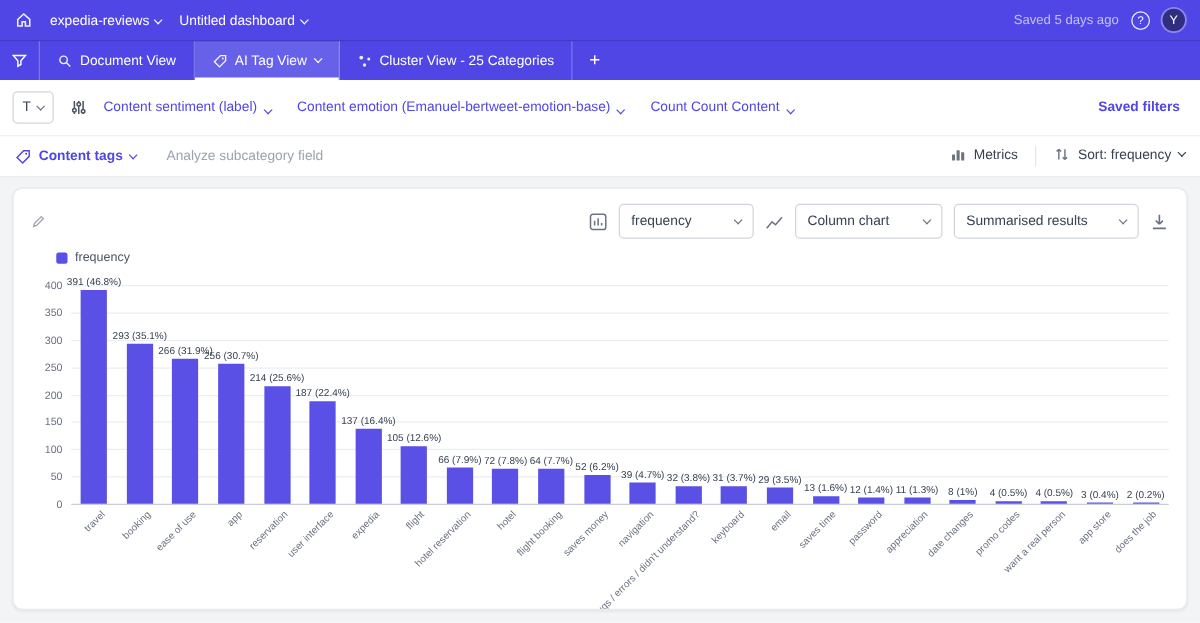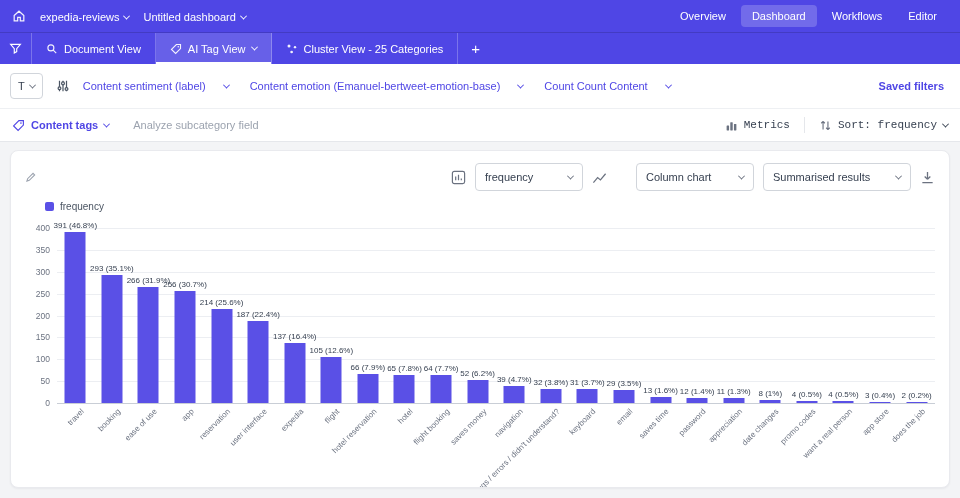--- a/index.html
+++ b/index.html
@@ -28,45 +28,45 @@
   .vtab.active { background:rgba(255,255,255,.14); box-shadow:inset 0 -2px 0 #fff; }
   .vtab.plus { font-size:15px; padding:0 13px; border-right:none; }
   .ticon { display:inline-flex; opacity:.92; }
 
   
   .filterbar { height:44px; flex:none; background:#fff; display:flex; align-items:center; gap:13px; padding:0 16px 0 10px; font-size:11px; }
   .tbox { height:26px; border:1px solid #d1d5db; border-radius:4px; background:#fff; display:inline-flex; align-items:center; gap:5px; padding:0 7px; font:inherit; font-size:11px; color:#374151; cursor:pointer; }
   .search { width:168px; height:26px; border:1px solid #d1d5db; border-radius:4px; padding:0 8px; font:inherit; font-size:11px; color:#111827; outline:none; }
   .search::placeholder { color:#9ca3af; }
   .slicon { color:#4b5563; display:inline-flex; cursor:pointer; }
-  .fdd { color:#4f46e5; display:inline-flex; align-items:center; gap:18px; cursor:pointer; white-space:nowrap; }
+  .fdd { color:#4f46e5; display:inline-flex; align-items:flex-end; gap:6px; cursor:pointer; white-space:nowrap; }
   .fdd + .fdd { margin-left:8px; }
   .savedf { margin-left:auto; color:#4f46e5; font-weight:700; cursor:pointer; white-space:nowrap; }
 
   
   .subbar { height:34px; flex:none; background:#fff; border-top:1px solid #eef0f3; border-bottom:1px solid #e5e7eb; display:flex; align-items:center; padding:0 12px; font-size:11px; }
   .ctags { color:#4f46e5; font-weight:600; display:inline-flex; align-items:center; gap:6px; margin-left:6px; cursor:pointer; }
   .tagicon { color:#4f46e5; display:inline-flex; }
   .analyze { color:#9ca3af; margin-left:24px; cursor:pointer; }
-  .sb-right { margin-left:auto; display:flex; align-items:center; color:#374151;font-family:Liberation Mono, monospace; }
+  .sb-right { margin-left:auto; display:flex; align-items:flex-start; color:#374151; }
   .metrics { display:inline-flex; align-items:center; gap:6px; cursor:pointer; }
   .vdiv { width:1px; height:16px; background:#e5e7eb; margin:0 14px; }
   .sort { display:inline-flex; align-items:center; gap:6px; cursor:pointer; }
 
   
   .main { flex:1; min-height:0; display:flex; flex-direction:column; padding:8px 10px 10px; }
   .card { flex:1; min-height:0; background:#fff; border:1px solid #e9eaee; border-radius:8px; box-shadow:0 1px 2px rgba(16,24,40,.05); padding:12px 14px; overflow:hidden; display:flex; flex-direction:column; }
   .card-head { display:flex; align-items:center; gap:8px; flex:none; }
   .card-head h2 { font-size:14.5px; color:#111827; font-weight:700; }
   .edit { color:#9ca3af; display:inline-flex; cursor:pointer; }
   .controls { margin-left:auto; display:flex; align-items:center; gap:9px; }
   .cicon { color:#6b7280; display:inline-flex; cursor:default; }
   .cicon.dl { cursor:pointer; }
   .sel { height:28px; border:1px solid #d1d5db; border-radius:4px; background:#fff; display:inline-flex; align-items:center; justify-content:space-between; gap:10px; padding:0 9px; font:inherit; font-size:11px; color:#374151; cursor:pointer; white-space:nowrap; }
-  .sel.w1 { min-width:108px; } .sel.w2 { min-width:118px;margin-left:20px; } .sel.w3 { min-width:148px; }
+  .sel.w1 { min-width:108px; } .sel.w2 { min-width:118px; } .sel.w3 { min-width:148px; }
   .sel .chev { color:#6b7280; }
 
   .legend { flex:none; margin:10px 0 0 20px; display:flex; align-items:center; gap:6px; font-size:10px; color:#4b5563; }
   .lg-sw { width:9px; height:9px; border-radius:2px; background:#5a50e6; }
 
   .chart { flex:1; min-height:0; display:flex; margin-top:16px; }
   .yaxis { width:32px; flex:none; position:relative; height:175px; }
   .ytick { position:absolute; right:7px; transform:translateY(-50%); font-size:8.5px; color:#6b7280; }
   .plot { flex:1; position:relative; height:175px; }
   .grid { position:absolute; left:0; right:0; top:0; height:175px; }
@@ -93,26 +93,25 @@
       </span>
       <button class="tb-dd">
         <span>expedia-reviews</span>
           <i class="chev"></i>
       </button>
       <button class="tb-dd">
         <span>Untitled dashboard</span>
           <i class="chev"></i>
       </button>
     </div>
-    <nav class="tb-nav">
-      <span class="nav-item">Overview</span>
-      <span class="nav-item active">Dashboard</span>
-      <span class="nav-item">Workflows</span>
-      <span class="nav-item">Editor</span>
-    </nav>
+    <div class="tb-right">
+      <span class="saved">Saved 5 days ago</span>
+      <span class="help">?</span>
+      <span class="avatar">Y</span>
+    </div>
   </header>
 
   <div class="tabbar">
     <span class="tb-funnel">
       <svg width="13" height="13" viewBox="0 0 16 16" fill="none" stroke="#fff" stroke-width="1.4">
           <path d="M2 3h12l-4.5 5.2v3.6l-3 1.7V8.2z"></path>
         </svg>
     </span>
     <div class="vtab">
       <span class="ticon">
@@ -337,21 +336,21 @@
                 </div>
               </div>
               <div class="col">
                 <div class="vlabel" style="bottom: 30.875px;">66 (7.9%)</div>
                 <div class="bar" style="height: 28.875px; background: rgb(90, 80, 230);"></div>
                 <div class="xwrap">
                   <span class="xlabel">hotel reservation</span>
                 </div>
               </div>
               <div class="col">
-                <div class="vlabel" style="bottom: 30.4375px;">65 (7.8%)</div>
+                <div class="vlabel" style="bottom: 30.4375px;">72 (7.8%)</div>
                 <div class="bar" style="height: 28.4375px; background: rgb(90, 80, 230);"></div>
                 <div class="xwrap">
                   <span class="xlabel">hotel</span>
                 </div>
               </div>
               <div class="col">
                 <div class="vlabel" style="bottom: 30px;">64 (7.7%)</div>
                 <div class="bar" style="height: 28px; background: rgb(90, 80, 230);"></div>
                 <div class="xwrap">
                   <span class="xlabel">flight booking</span>

